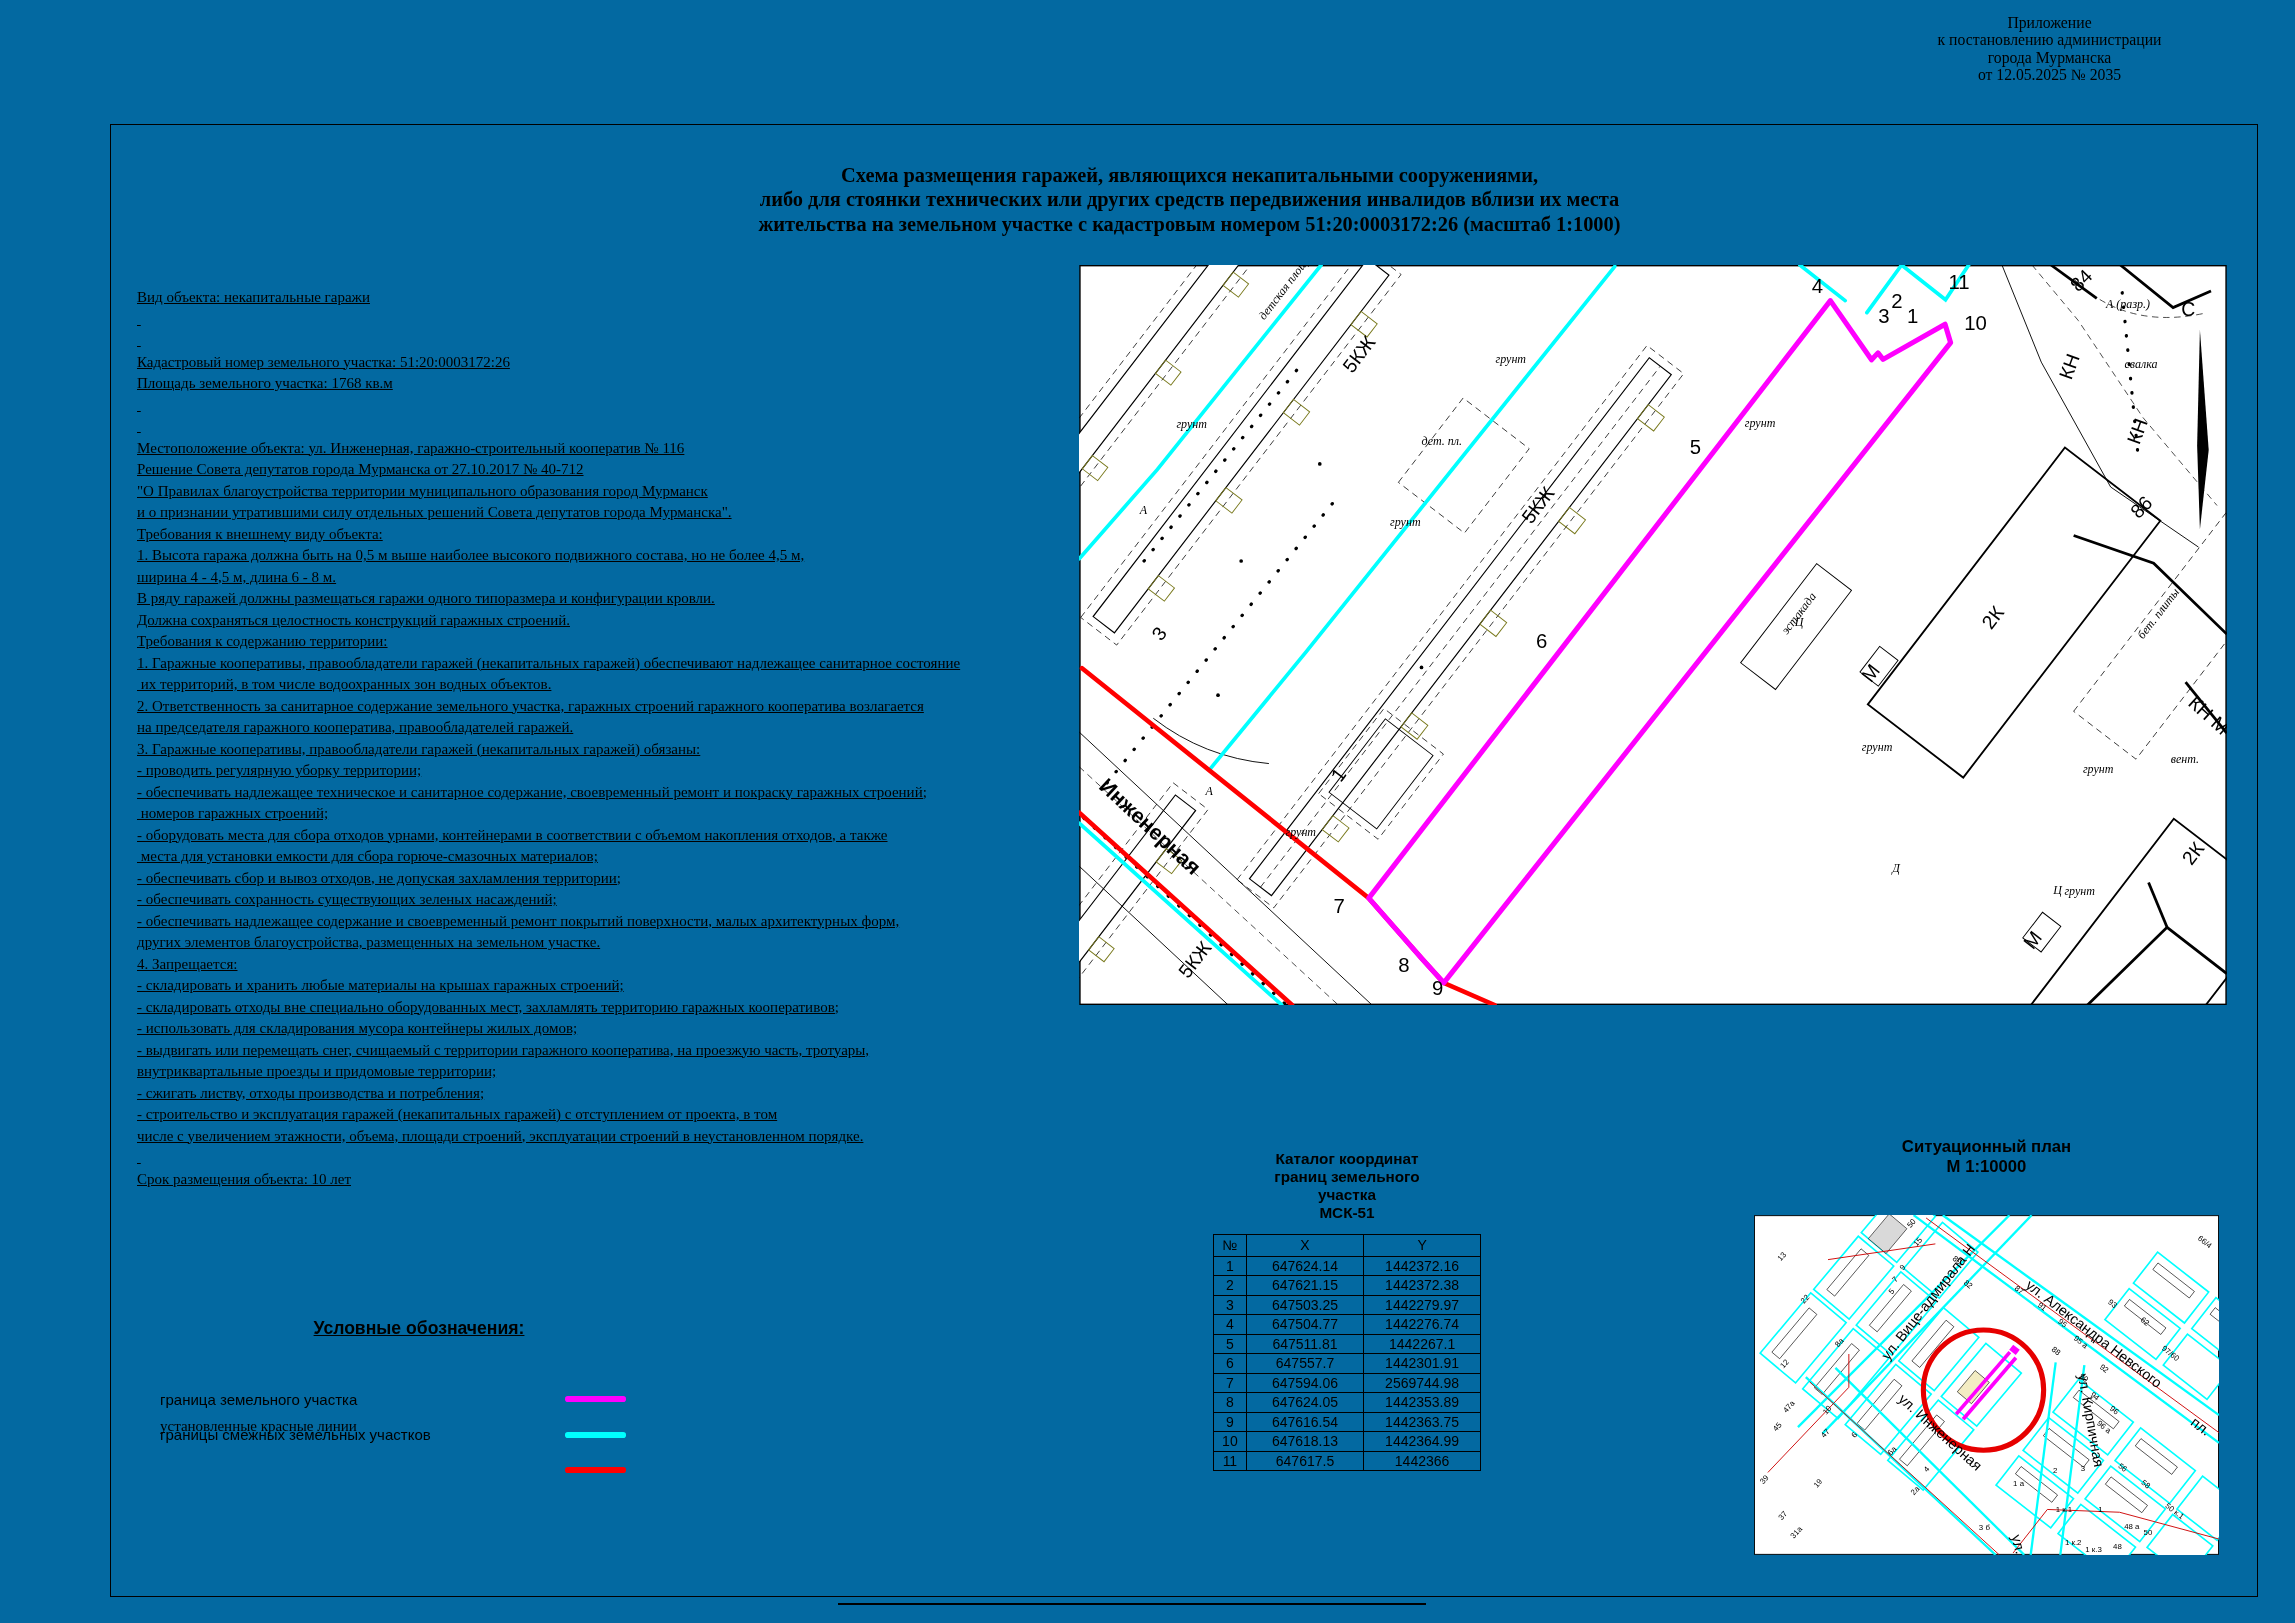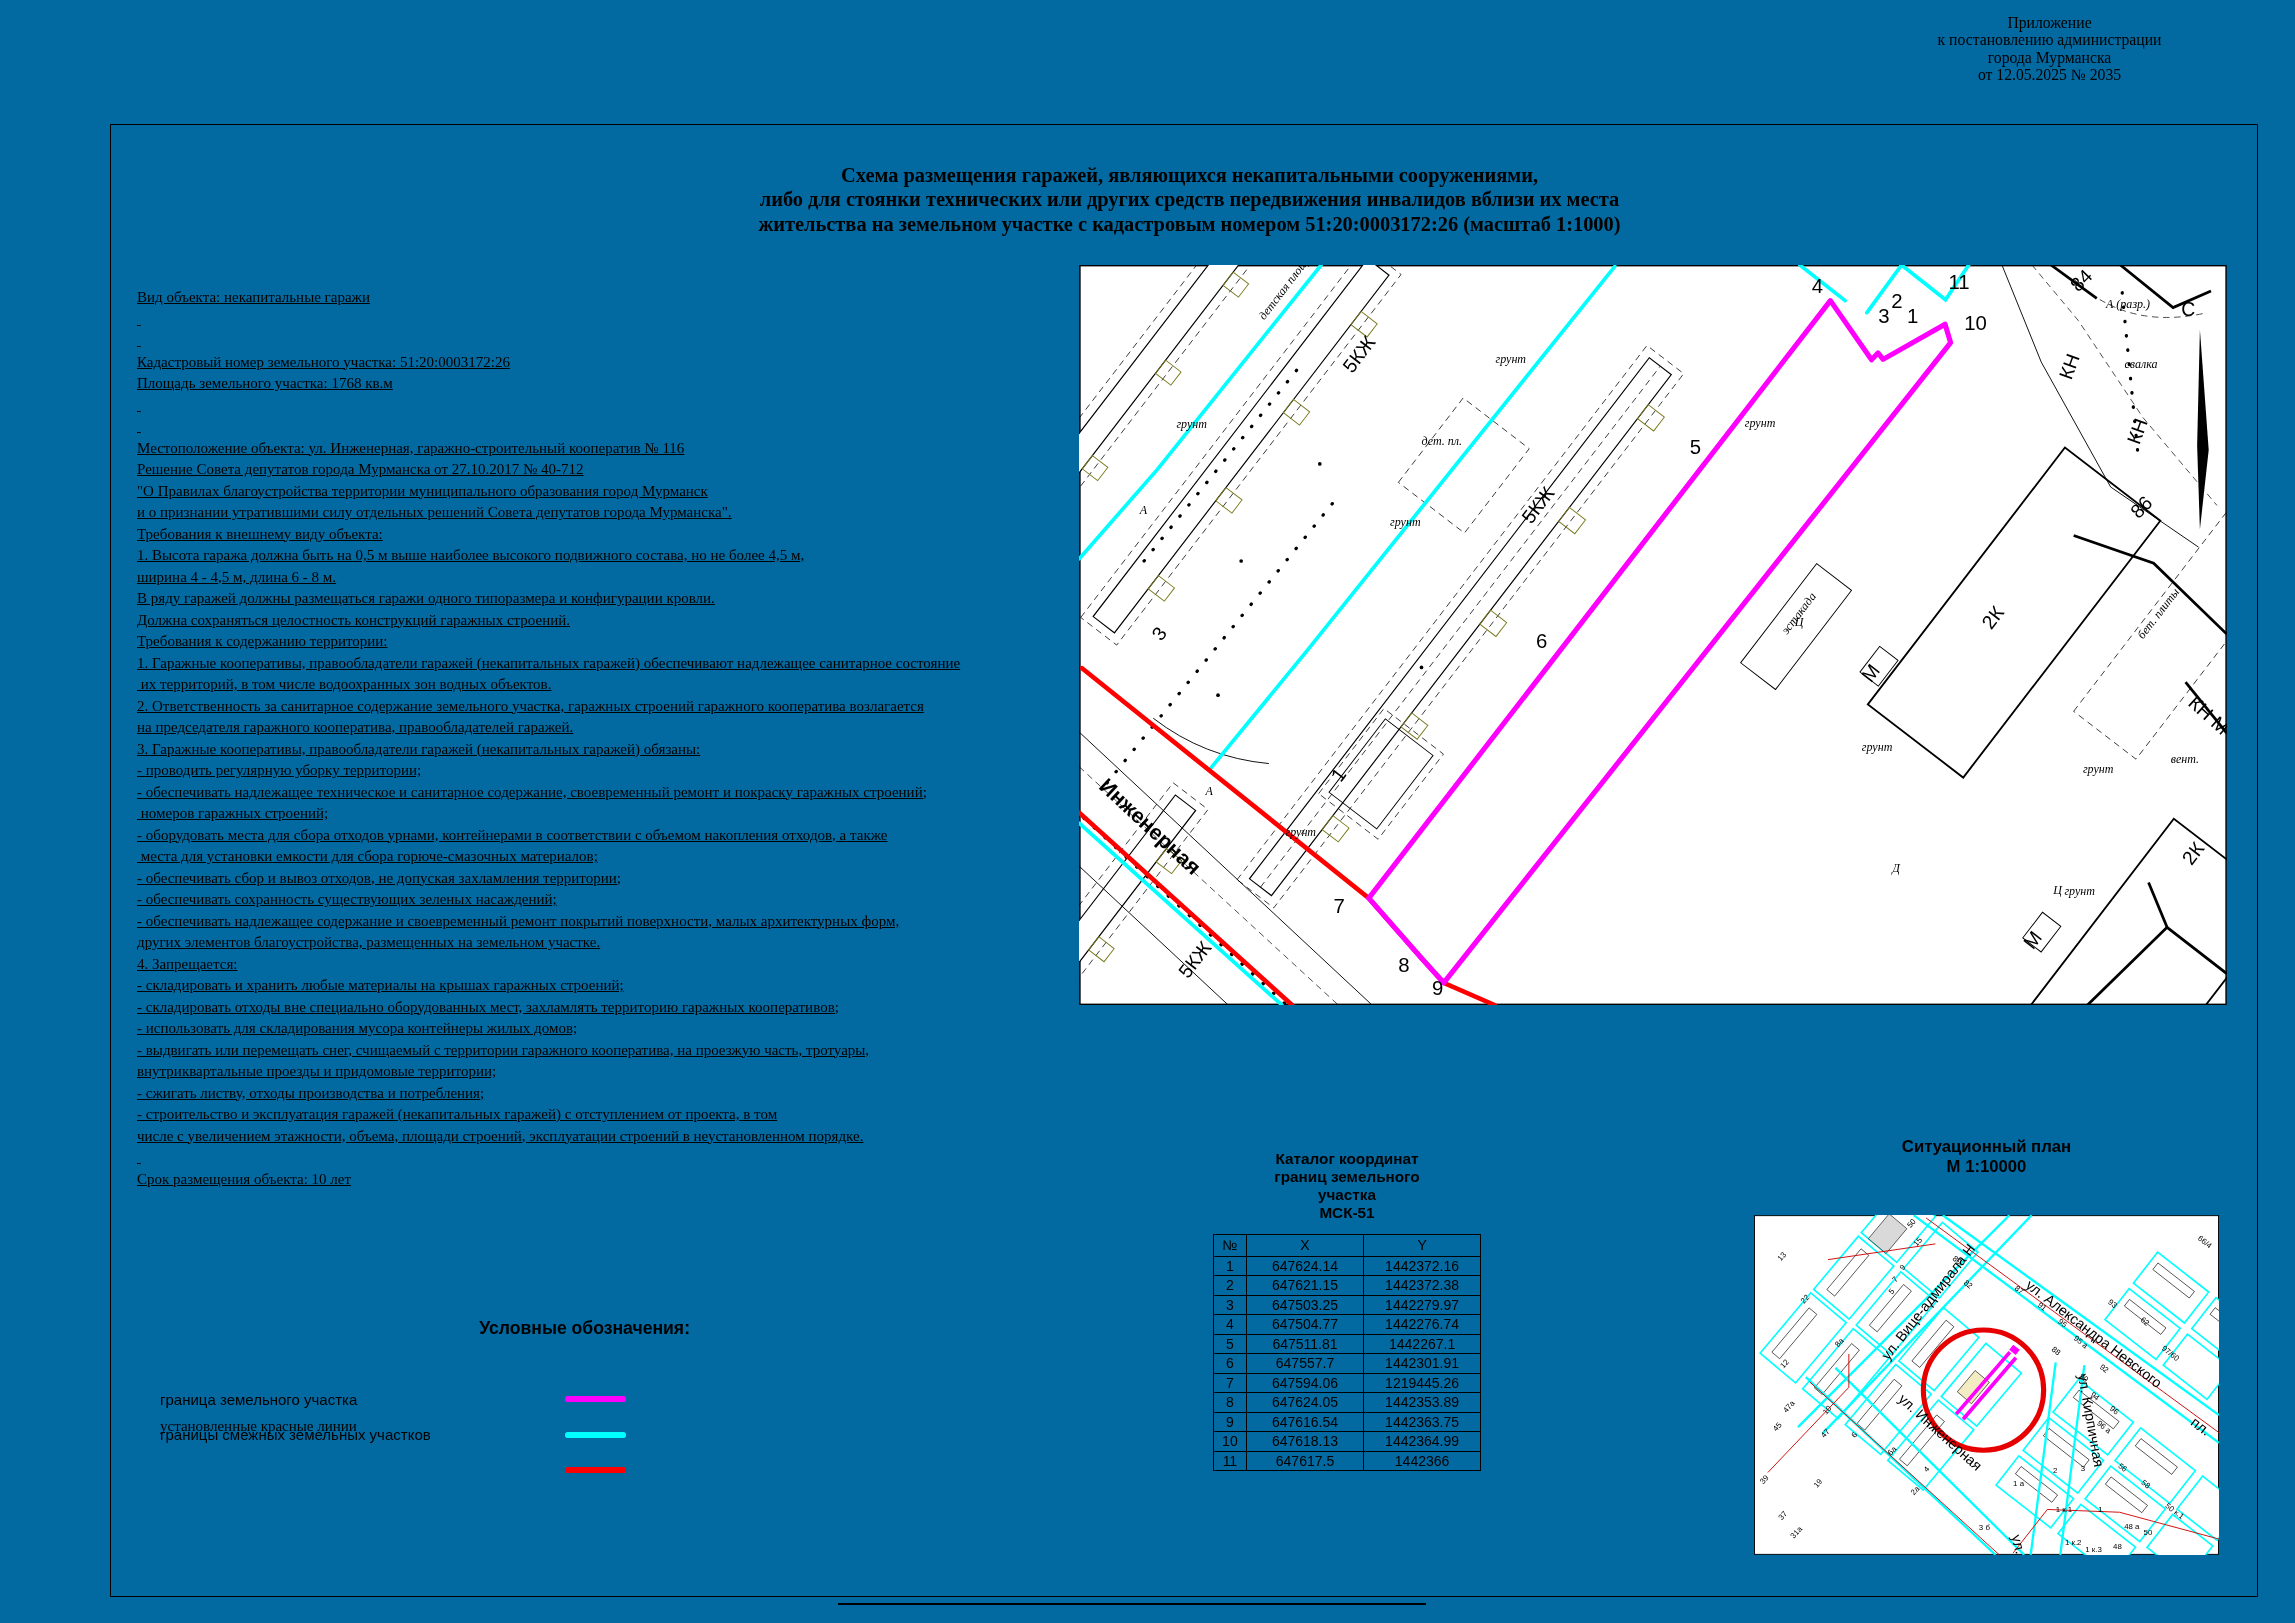--- a/index.html
+++ b/index.html
@@ -6,23 +6,23 @@
   .page{position:relative;width:2295px;height:1623px;background:#0369a1;overflow:hidden;
         font-family:"Liberation Serif",serif;color:#000;}
   .hdr{position:absolute;top:14px;left:1832px;width:435px;text-align:center;
        font-size:15.7px;line-height:1.1;}
   .frame{position:absolute;left:110px;top:124px;width:2146px;height:1471px;
          border:1.9px solid #000;}
   .title{position:absolute;left:139px;top:163px;width:2101px;text-align:center;
          font-weight:bold;font-size:20.4px;line-height:1.2;}
   .doc{position:absolute;left:137px;top:287px;width:953px;font-size:15px;text-decoration:underline;}
   .doc-line{white-space:pre;line-height:21.5px;height:21.5px;}
-  .legend-head{position:absolute;left:172px;top:1318px;width:518px;text-align:right;
+  .legend-head{position:absolute;left:160px;top:1318px;width:518px;text-align:center;
         font-family:"Liberation Sans",sans-serif;font-weight:bold;font-size:17.6px;
-        }
+        text-decoration:underline;}
   .legend-label{position:absolute;left:160px;font-family:"Liberation Sans",sans-serif;
         font-size:15px;}
   .swatch{position:absolute;left:565px;width:61px;height:6px;border-radius:2.8px;}
   .catalog{position:absolute;left:1208px;top:1150px;width:278px;
         font-family:"Liberation Sans",sans-serif;}
   .catalog-title{text-align:center;font-weight:bold;font-size:15.3px;line-height:1.18;}
   table.coords{border-collapse:collapse;margin:12px auto 0 auto;}
   table.coords th,table.coords td{border:0.9px solid #000;text-align:center;
         font-family:"Liberation Sans",sans-serif;font-size:14px;font-weight:normal;
         height:18.5px;padding:0 2.8px;}
@@ -323,21 +323,21 @@
             <td>1442267.1</td>
           </tr>
           <tr>
             <td>6</td>
             <td>647557.7</td>
             <td>1442301.91</td>
           </tr>
           <tr>
             <td>7</td>
             <td>647594.06</td>
-            <td>1219445.26</td>
+            <td>2569744.98</td>
           </tr>
           <tr>
             <td>8</td>
             <td>647624.05</td>
             <td>1442353.89</td>
           </tr>
           <tr>
             <td>9</td>
             <td>647616.54</td>
             <td>1442363.75</td>

